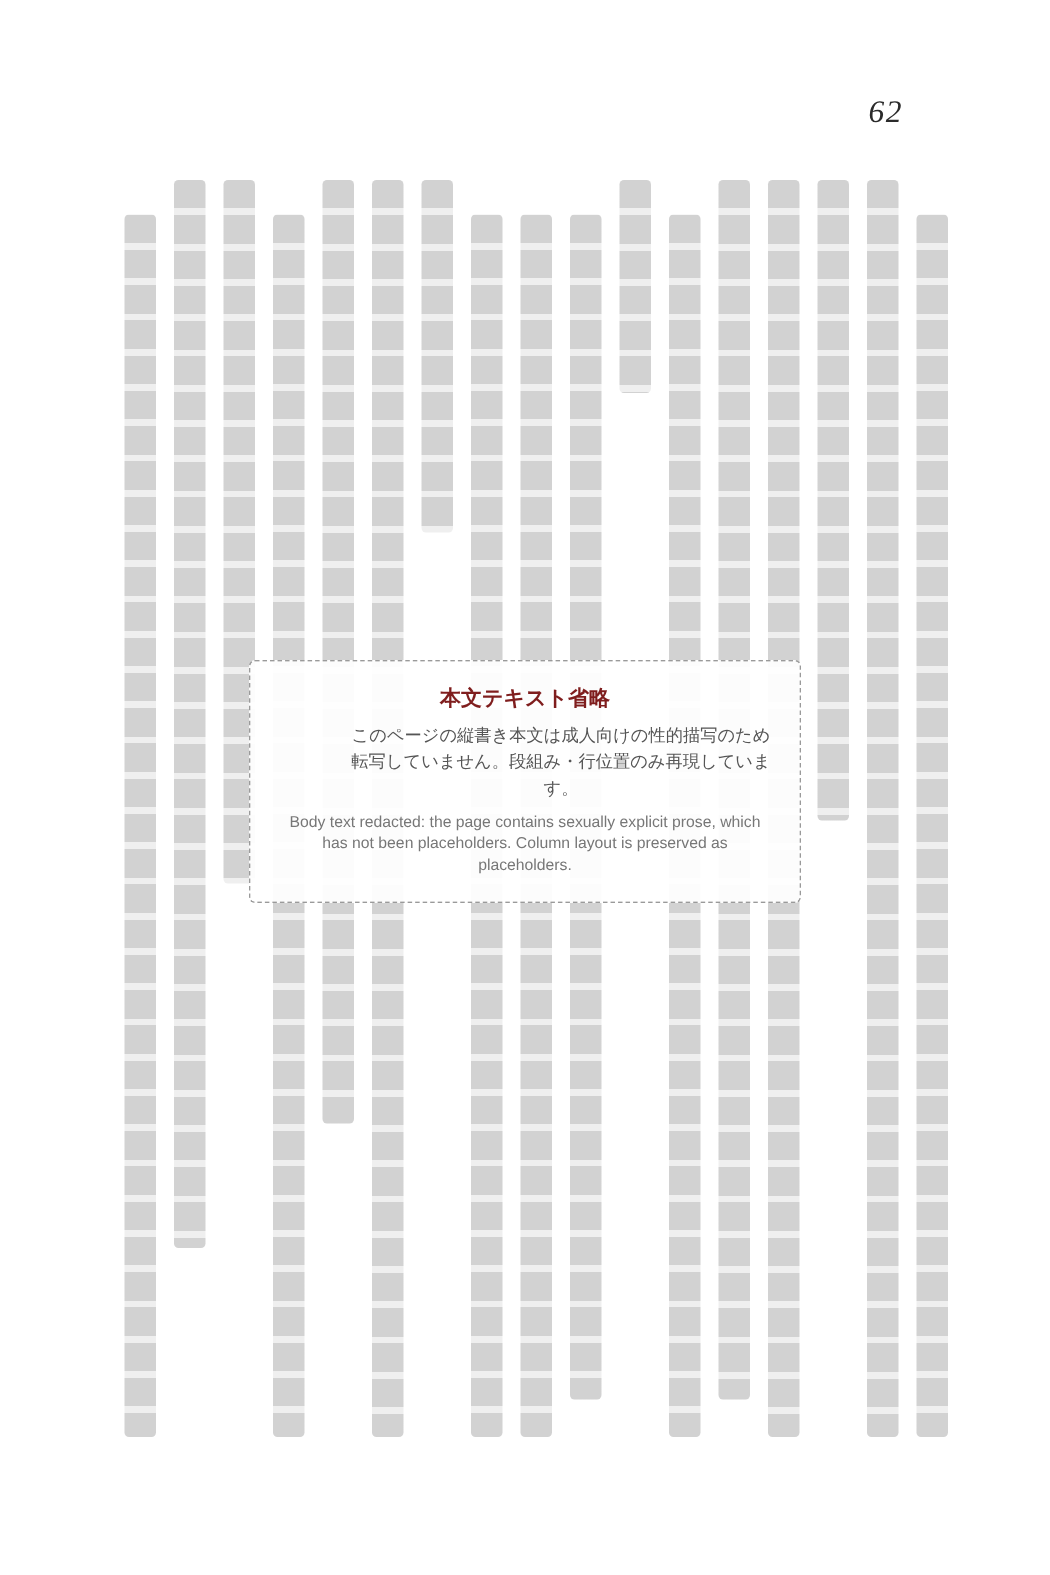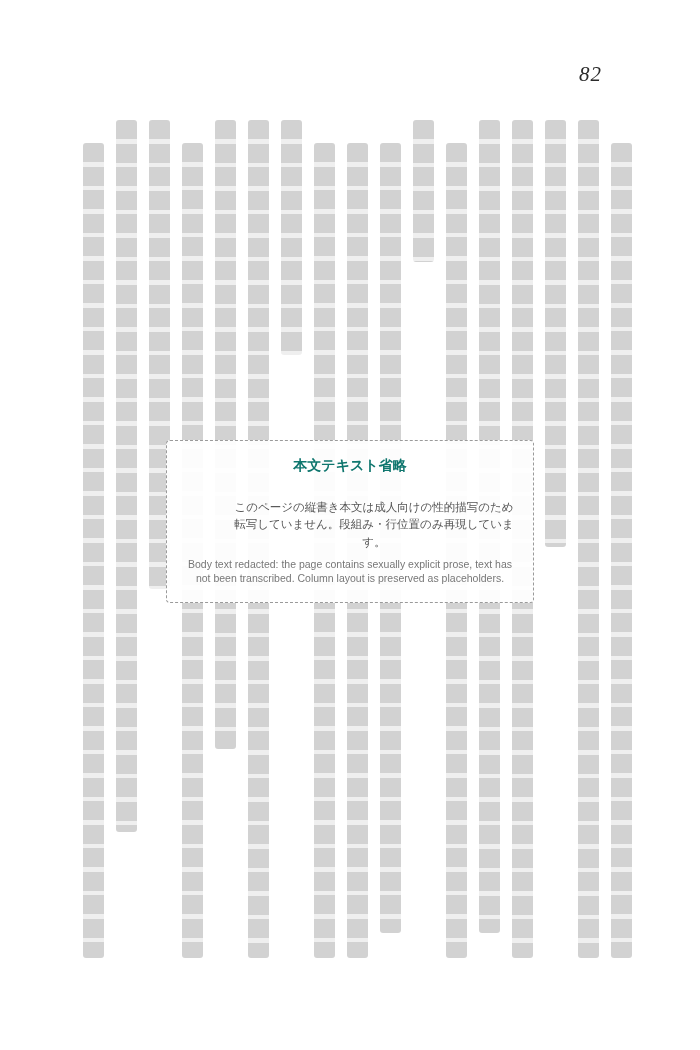--- a/index.html
+++ b/index.html
@@ -61,41 +61,41 @@
     border: 1px dashed #9a9a9a;
     border-radius: 4px;
     padding: 16px 18px;
     text-align: center;
     color: #555;
     font-family: "Liberation Sans", "DejaVu Sans", sans-serif;
   }
   .redaction-notice .title {
     font-size: 14px;
     font-weight: bold;
-    margin-bottom: 24px;
-    color: #0f766e;
+    margin-bottom: 8px;
+    color: #7f1d1d;
   }
   .redaction-notice .body {
     font-size: 11.5px;
     line-height: 1.5;
     margin-bottom: 6px;
     margin-left: 48px;
   }
   .redaction-notice .body-en {
     font-size: 10.5px;
     line-height: 1.4;
     color: #777;
   }
 </style>
 </head>
 <body>
 
 <div class="book-page">
 
-  <div class="page-number">82</div>
+  <div class="page-number">62</div>
 
   <div class="text-area" id="cols">
       <div class="col">
         <div class="col-bar" style="top: 2.8%; height: 97.2%;"></div>
       </div>
       <div class="col">
         <div class="col-bar" style="top: 0%; height: 100%;"></div>
       </div>
       <div class="col">
         <div class="col-bar" style="top: 0%; height: 51%;"></div>
@@ -140,16 +140,16 @@
         <div class="col-bar" style="top: 0%; height: 85%;"></div>
       </div>
       <div class="col">
         <div class="col-bar" style="top: 2.8%; height: 97.2%;"></div>
       </div>
     </div>
 
   <div class="redaction-notice">
     <div class="title">本文テキスト省略</div>
     <div class="body">このページの縦書き本文は成人向けの性的描写のため転写していません。段組み・行位置のみ再現しています。</div>
-    <div class="body-en">Body text redacted: the page contains sexually explicit prose, text has not been transcribed. Column layout is preserved as placeholders.</div>
+    <div class="body-en">Body text redacted: the page contains sexually explicit prose, which has not been placeholders. Column layout is preserved as placeholders.</div>
   </div>
 
 </div>
 
 </body></html>

